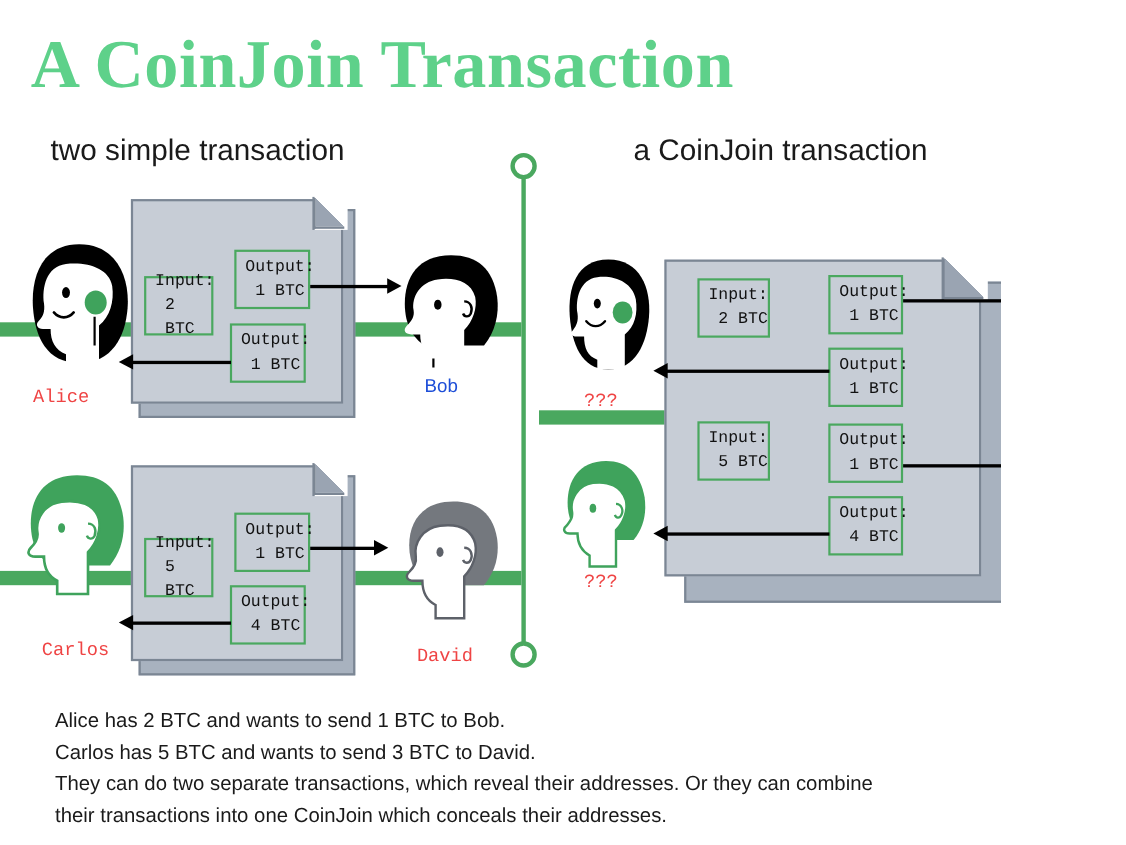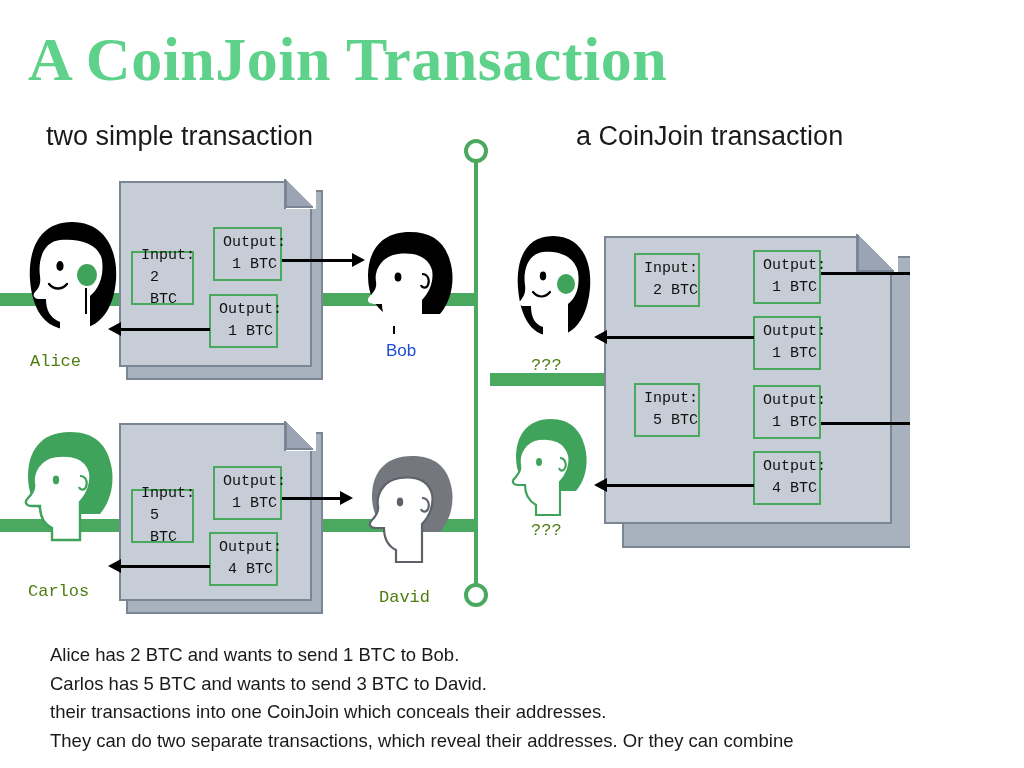--- a/index.html
+++ b/index.html
@@ -121,21 +121,21 @@
     width: 0; height: 0;
     border-top: 7px solid transparent;
     border-bottom: 7px solid transparent;
     border-right: 13px solid #000000;
   }
 
   
   .name-mono {
     font-family: "Liberation Mono", "DejaVu Sans Mono", monospace;
     font-size: 17px;
-    color: #4d7c0f;
+    color: #ef4444;
     white-space: nowrap;
   }
   .name-sans {
     font-family: "Liberation Sans", sans-serif;
     font-size: 17px;
     color: #1d4ed8;
     white-space: nowrap;
   }
 
   
@@ -218,21 +218,21 @@
     <path d="M34 96 L34 104" stroke="#000000" stroke-width="2" fill="none"></path>
   </svg>
   <div class="abs name-sans" style="left:386px;top:341px;">Bob</div>
 
   <svg class="abs avatar" style="left:18px;top:428px;" width="100" height="130" viewBox="0 0 100 130">
     <path d="M52 4 C22 4 10 24 10 48 C10 68 18 80 28 86 L82 86 C92 74 96 58 94 42 C90 16 76 4 52 4 Z" fill="#3fa35c"></path>
     <path d="M38 28 C22 30 14 44 16 56 C17 62 14 66 10 70 C6 74 8 78 14 78 L22 78 C22 88 26 96 34 100 L34 112 L62 112 L62 74 C70 66 74 54 72 44 C68 30 54 26 38 28 Z" fill="#ffffff" stroke="#3fa35c" stroke-width="2.4"></path>
     <ellipse cx="38" cy="52" rx="3.2" ry="4.4" fill="#3fa35c"></ellipse>
     <path d="M62 48 C68 48 70 54 68 59 C66 63 62 62 61 59" stroke="#3fa35c" stroke-width="2.2" fill="none"></path>
   </svg>
-  <div class="abs name-mono" style="left:28px;top:582px;">Carlos</div>
+  <div class="abs name-mono" style="left:38px;top:582px;">Carlos</div>
 
   <div class="abs doc-shadow" style="left:126px;top:432px;width:193px;height:178px;"></div>
   <div class="abs doc-card" style="left:119px;top:423px;width:193px;height:178px;"></div>
   <div class="abs doc-fold-mask" style="left:286px;top:421px;width:30px;height:30px;"></div>
   <div class="abs" style="left:285px;top:422px;width:28px;height:28px;
               background:linear-gradient(45deg,#9aa4b2 0%,#9aa4b2 49.6%,#ffffff 50%);
               border-bottom:2px solid #7b8694;border-left:2px solid #7b8694;box-sizing:border-box;"></div>
   <div class="abs" style="left:284px;top:421px;width:2px;height:30px;background:#7b8694;"></div>
 
   <div class="abs amt-box" style="left:131px;top:489px;width:63px;height:54px;">
@@ -337,22 +337,22 @@
     <path d="M45 4 C19 4 8 21 8 42 C8 59 15 70 24 76 L73 76 C83 65 86 51 84 36 C80 14 66 4 45 4 Z" fill="#74787e"></path>
     <path d="M34 24 C20 26 13 39 15 50 C16 56 13 60 9 64 C5 67 7 71 12 71 L20 71 C20 80 24 88 31 92 L31 102 L56 102 L56 67 C64 60 68 48 66 39 C62 26 49 22 34 24 Z" fill="#ffffff" stroke="#5d6169" stroke-width="2.2"></path>
     <ellipse cx="34" cy="46" rx="3.2" ry="4.3" fill="#5d6169"></ellipse>
     <path d="M56 43 C62 43 64 49 62 54 C60 58 56 57 55 54" stroke="#5d6169" stroke-width="2.1" fill="none"></path>
   </svg>
   <div class="abs name-mono" style="left:945px;top:523px;">David</div>
 
   <div class="abs" id="caption">
     <div>Alice has 2 BTC and wants to send 1 BTC to Bob.</div>
     <div>Carlos has 5 BTC and wants to send 3 BTC to David.</div>
+    <div>They can do two separate transactions, which reveal their addresses. Or they can combine</div>
     <div>their transactions into one CoinJoin which conceals their addresses.</div>
-    <div>They can do two separate transactions, which reveal their addresses. Or they can combine</div>
   </div>
 
   <svg class="abs" id="logo" width="76" height="68" viewBox="0 0 76 68">
     <path d="M40 8 A26 26 0 1 0 40 60" stroke="#e8994f" stroke-width="11" fill="none" stroke-linecap="butt"></path>
     <path d="M38 22 A12 12 0 1 0 38 46" stroke="#e8994f" stroke-width="9" fill="none" stroke-linecap="butt"></path>
     <path d="M38 28 L50 34 L38 40 Z" fill="#e8994f"></path>
     <path d="M50 14 A24 24 0 0 1 50 54" stroke="#f2bd8e" stroke-width="8" fill="none" stroke-linecap="butt"></path>
     <path d="M63 12 A30 30 0 0 1 63 56" stroke="#f6d3b2" stroke-width="8" fill="none" stroke-linecap="butt"></path>
   </svg>
 

